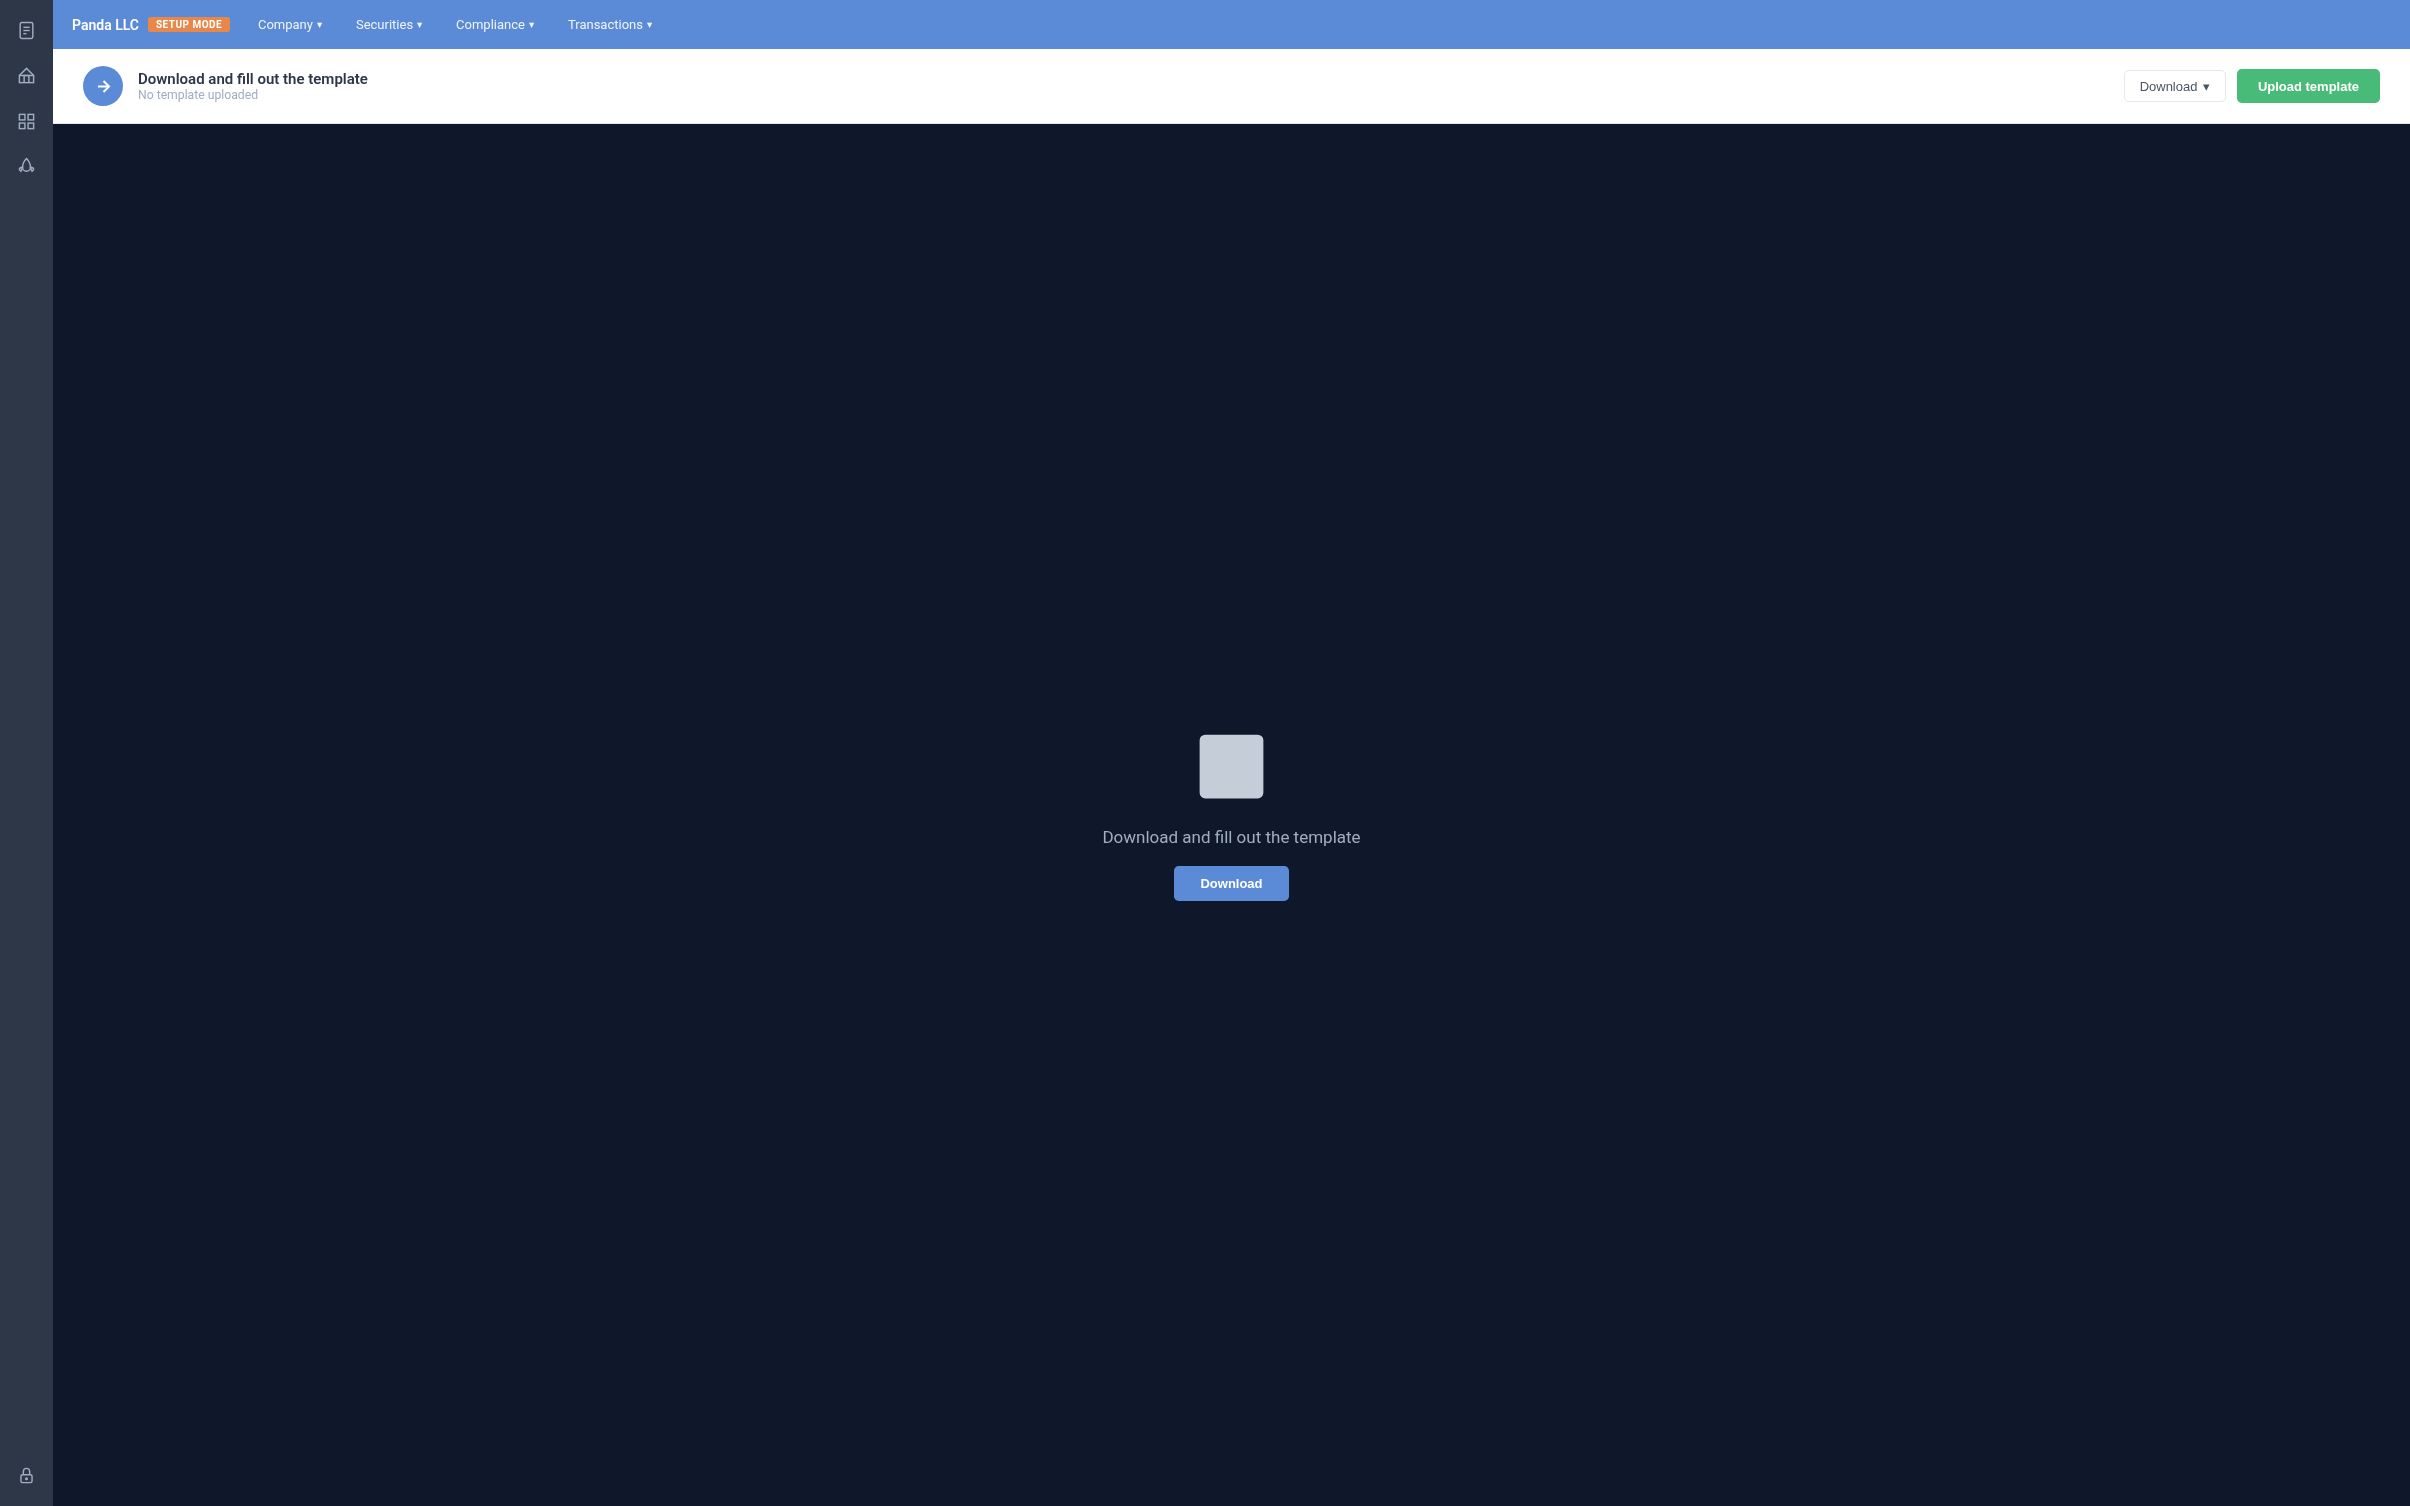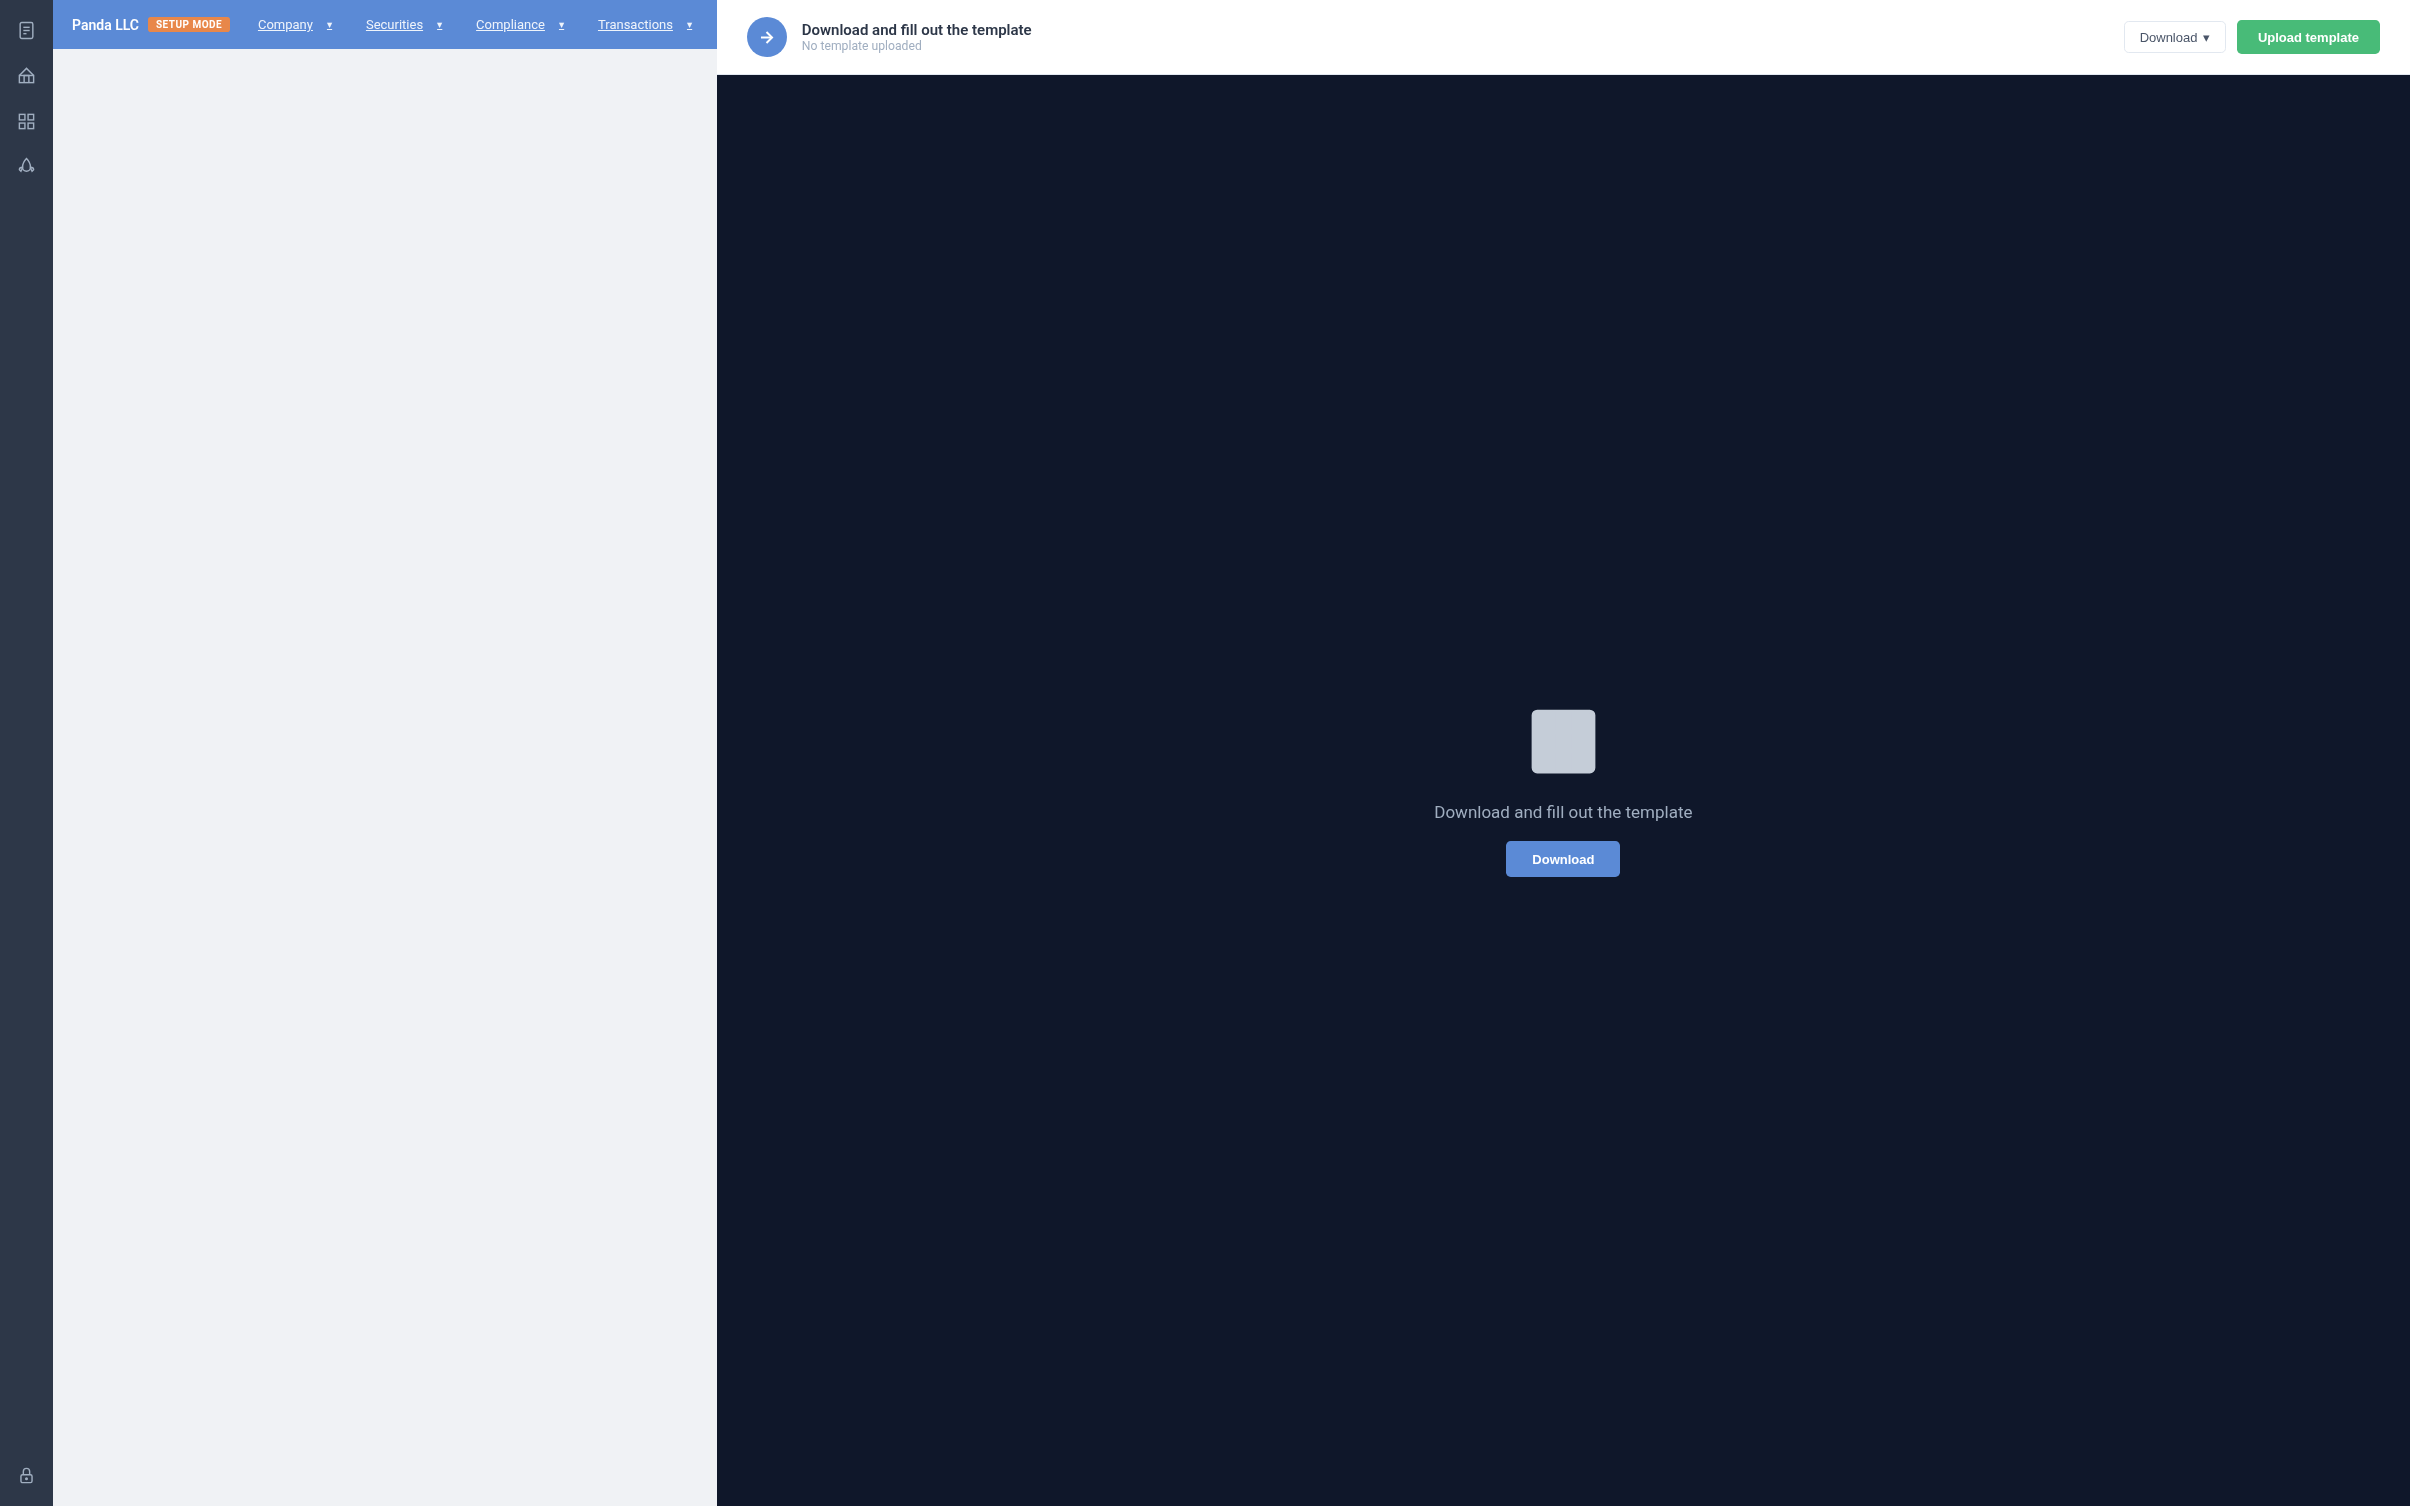--- a/index.html
+++ b/index.html
@@ -28,21 +28,21 @@
       font-size: 17px;
     }
     .sidebar-bottom {
       margin-top: auto;
     }
 
     
     .main-wrapper {
       flex: 1;
       display: flex;
-      flex-direction: row;
+      flex-direction: column;
       overflow: hidden;
       justify-content: center;
     }
 
     
     .topnav {
       background: #5b8ad6;
       height: 49px;
       display: flex;
       align-items: center;
@@ -66,24 +66,23 @@
       padding: 1.9px 7.5px;
       border-radius: 2.8px;
       letter-spacing: 0.5px;
     }
     .nav-item {
       color: rgba(255,255,255,0.9);
       font-size: 13px;
       cursor: pointer;
       display: flex;
       align-items: center;
-      gap: 14px;
+      gap: 4px;
       padding: 3.8px 5.6px;
       border-radius: 3.8px;
-      text-decoration: underline;
     }
     .nav-chevron { font-size: 10.4px; }
 
     
     .content {
       flex: 1;
       display: flex;
       flex-direction: column;
       overflow: auto;
       background: #0f172a;

